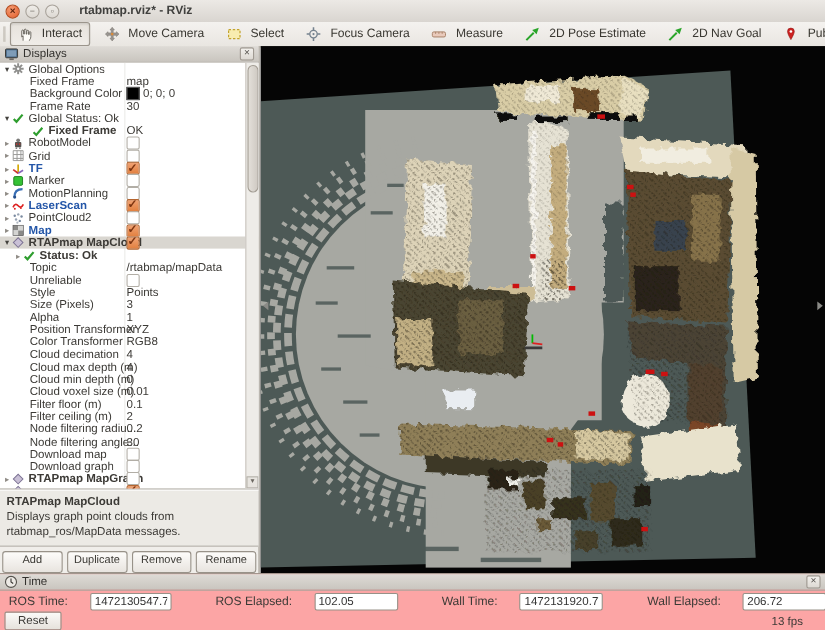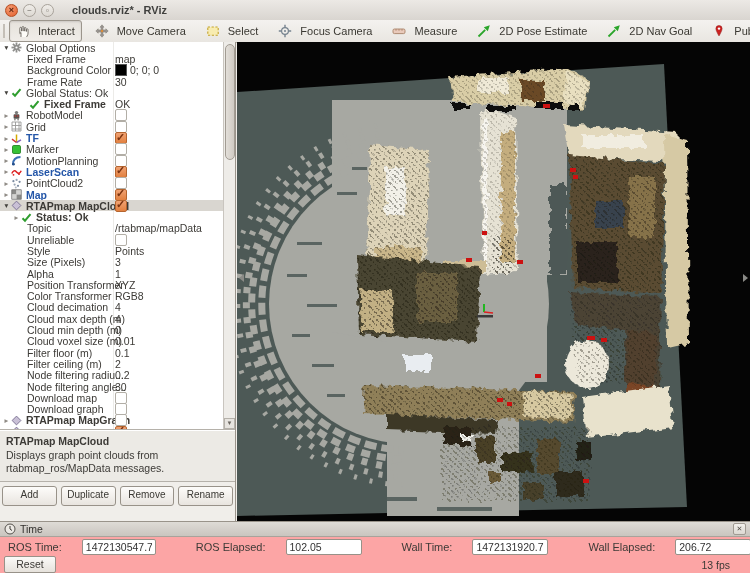--- a/index.html
+++ b/index.html
@@ -160,21 +160,21 @@
         <path d="M7 1.5 a3.1 3.1 0 0 1 3.1 3.1 c0 2.3-3.1 7.4-3.1 7.4 S3.9 6.9 3.9 4.6 A3.1 3.1 0 0 1 7 1.5 Z" fill="#cc2222" stroke="#8e1410" stroke-width="0.5"></path>
         <circle cx="7" cy="4.6" r="1.2" fill="#fff"></circle>
       </symbol>
   </defs>
 </svg>
 
 <div class="abs titlebar">
   <div class="winbtn close">×</div>
   <div class="winbtn minmax">−</div>
   <div class="winbtn minmax">▫</div>
-  <div class="wintitle">clouds.rviz* - RViz</div>
+  <div class="wintitle">rtabmap.rviz* - RViz</div>
 </div>
 
 <div class="abs toolbar">
   <div class="grip"></div>
   <div class="tbtn pressed">
       <svg class="ic" width="14" height="14">
         <use href="#i-hand"></use>
       </svg>
       <span>Interact</span>
     </div>
@@ -217,20 +217,27 @@
   <div class="tbtn" style="margin-left:6px;">
       <svg width="14" height="14">
         <use href="#i-pin"></use>
       </svg>
       <span>Publish Point</span>
     </div>
 
 </div>
 
 <div class="abs dpanel">
+  <div class="phead">
+    <svg width="13" height="13">
+        <use href="#i-monitor"></use>
+      </svg>
+    <span>Displays</span>
+    <div class="x">✕</div>
+  </div>
   <div class="tree">
     <div class="colline"></div>
     <div class="tr">
         <span class="a e ind0"></span>
         <svg class="ti">
           <use href="#i-gear"></use>
         </svg>
         <span class="lb">Global Options</span>
       </div>
     <div class="tr">

